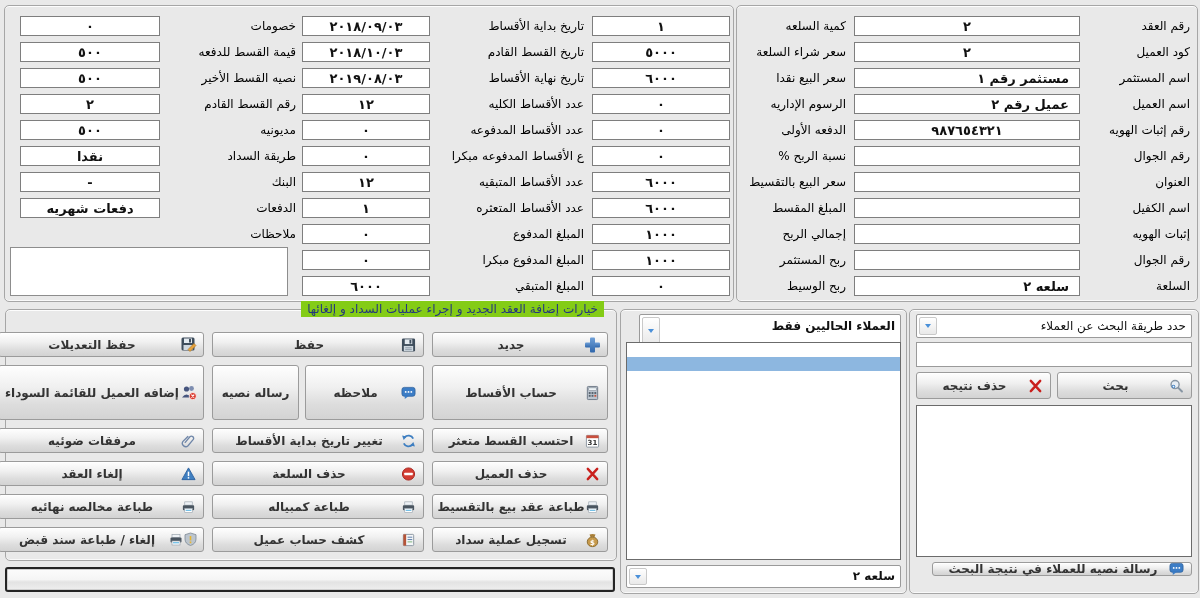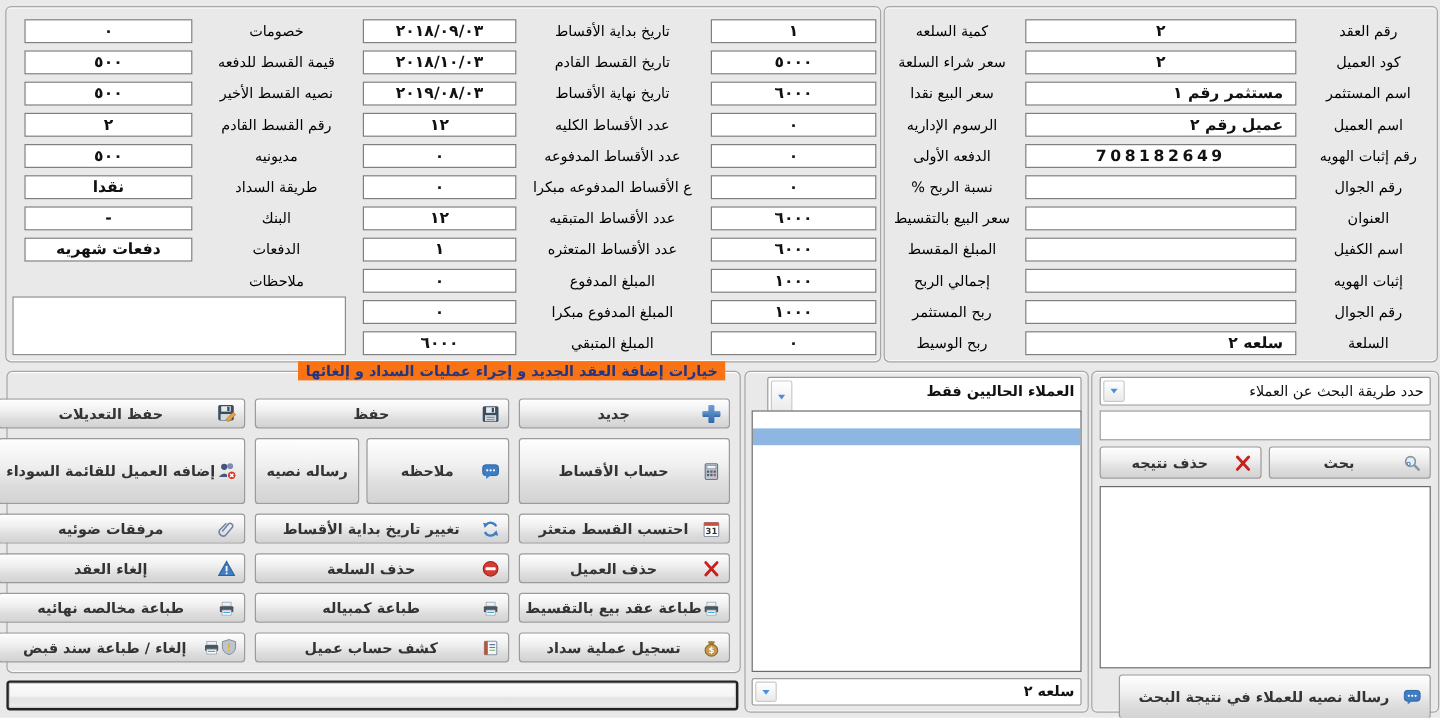--- a/index.html
+++ b/index.html
@@ -1,28 +1,28 @@
 <!DOCTYPE html>
 <html lang="ar" dir="rtl"><head>
 <meta charset="utf-8">
 <style>
   html,body{margin:0;padding:0;}
   .screen{position:relative;width:1200px;height:598px;background:#e9e9e9;overflow:hidden;
           direction:rtl;font-family:"DejaVu Sans","Liberation Sans",sans-serif;color:#111;}
   
   .gbox{position:absolute;border:1px solid #a6a6a6;border-radius:5px;
         box-shadow:inset 0 1px 0 rgba(255,255,255,.9), inset 0 -1px 0 rgba(255,255,255,.7);}
-  .gbox-title{position:absolute;top:-9px;right:12px;background:#f97316;padding:0 6px;
-              color:#24367e;font-size:12px;line-height:16px;white-space:nowrap;font-weight:bold;}
+  .gbox-title{position:absolute;top:-9px;right:12px;background:#84cc16;padding:0 6px;
+              color:#24367e;font-size:12px;line-height:16px;white-space:nowrap;}
   
   .gbox-top-right{left:736px;top:5px;width:460px;height:295px;}
   .gbox-top-left{left:4px;top:5px;width:728px;height:295px;}
   .form-rows{position:absolute;left:4px;top:5px;width:1192px;padding-top:8px;}
   .frow{display:flex;align-items:center;height:26px;padding-left:0;direction:rtl;}
-  .lbl{font-size:12px;color:#000;text-align:center;white-space:nowrap;overflow:hidden;line-height:20px;}
+  .lbl{font-size:12px;color:#000;text-align:right;white-space:nowrap;overflow:hidden;line-height:20px;}
   .val{background:#fff;border:1px solid #7e7e7e;height:20px;line-height:19px;text-align:center;
        font-weight:bold;font-size:13px;box-sizing:border-box;white-space:nowrap;overflow:hidden;}
   .l1{width:100px;margin-left:8px;padding-left:2px;}
   .v1{width:226px;margin-left:8px;}
   .l2{width:106px;margin-left:10px;}
   .v2{width:138px;margin-left:8px;}
   .l3{width:148px;margin-left:6px;}
   .v3{width:128px;margin-left:6px;}
   .l4{width:132px;margin-left:4px;}
   .v4{width:140px;}
@@ -69,21 +69,21 @@
   .combo-btn{position:absolute;left:2px;top:2px;bottom:2px;width:16px;border:1px solid #c9c9c9;border-radius:2px;
              background:linear-gradient(#ffffff,#e9e9e9);display:flex;align-items:center;justify-content:center;}
   .combo-arrow{width:0;height:0;border-left:3.5px solid transparent;border-right:3.5px solid transparent;
                border-top:4.5px solid #4a90d9;}
   .listbox{position:absolute;background:#fff;border:1px solid #6b6b6b;box-sizing:border-box;overflow:hidden;}
   .litem{height:14px;line-height:14px;font-size:11px;padding:0 3px;text-align:right;white-space:nowrap;}
   .litem.selected{background:#8db7e0;color:#fff;}
   .text-input{position:absolute;background:#fff;border:1px solid #9a9a9a;box-sizing:border-box;font-size:12px;}
   .search-btn-row{position:absolute;top:62px;left:6px;right:6px;height:27px;display:flex;gap:6px;}
   .search-btn-row .act{flex:1;}
-  .sms-all-btn{position:absolute;top:252px;left:22px;right:6px;height:37px;}
+  .sms-all-btn{position:absolute;top:252px;left:22px;right:6px;height:14px;}
   svg{display:block;}
 </style>
 </head>
 <body>
 <div class="screen">
 
   <section>
     <div class="gbox gbox-top-right"></div>
     <div class="gbox gbox-top-left"></div>
 
@@ -124,21 +124,21 @@
           <span class="val v1">عميل رقم ٢</span>
           <span class="lbl l2">الرسوم الإداريه</span>
           <span class="val v2">٠</span>
           <span class="lbl l3">عدد الأقساط الكليه</span>
           <span class="val v3">١٢</span>
           <span class="lbl l4">رقم القسط القادم</span>
           <span class="val v4">٢</span>
         </div>
         <div class="frow">
           <span class="lbl l1">رقم إثبات الهويه</span>
-          <span class="val v1">708182649</span>
+          <span class="val v1">٩٨٧٦٥٤٣٢١</span>
           <span class="lbl l2">الدفعه الأولى</span>
           <span class="val v2">٠</span>
           <span class="lbl l3">عدد الأقساط المدفوعه</span>
           <span class="val v3">٠</span>
           <span class="lbl l4">مديونيه</span>
           <span class="val v4">٥٠٠</span>
         </div>
         <div class="frow">
           <span class="lbl l1">رقم الجوال</span>
           <span class="val v1"></span>

